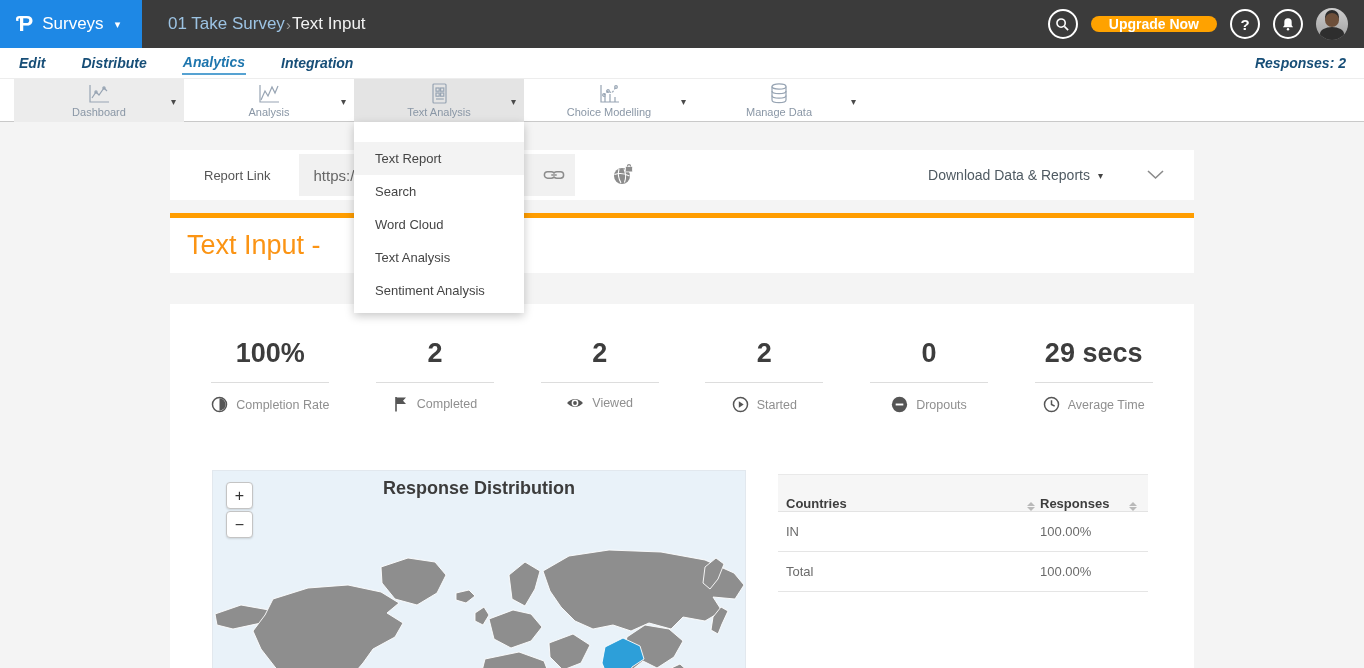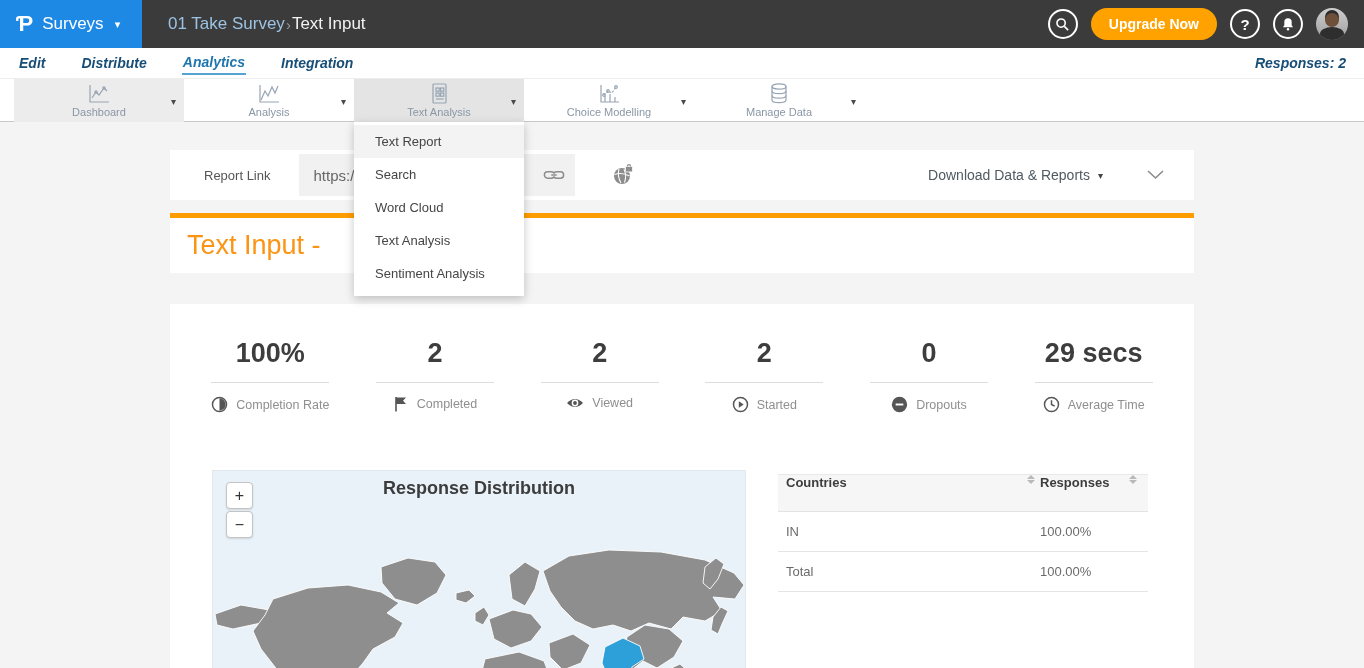--- a/index.html
+++ b/index.html
@@ -11,42 +11,42 @@
   .logo-block { width:142px; background:#1e88e5; color:#fff; display:flex; align-items:center; padding-left:16px; gap:9px; cursor:pointer; }
   .logo-glyph { font-size:22px; font-weight:700; line-height:1; }
   .app-name { font-size:17px; }
   .hdr-caret { font-size:11px; margin-left:2px; }
   .breadcrumb { display:flex; align-items:center; gap:1px; margin-left:26px; font-size:17px; }
   .bc-survey { color:#9cc3e3; cursor:pointer; }
   .bc-sep { color:#9a9a9a; font-size:15px; }
   .bc-page { color:#f2f2f2; }
   .hdr-right { margin-left:auto; display:flex; align-items:center; gap:13px; padding-right:16px; }
   .circle-btn { width:30px; height:30px; border:2px solid #fff; border-radius:50%; display:flex; align-items:center; justify-content:center; color:#fff; font-weight:700; font-size:15px; cursor:pointer; }
-  .upgrade-btn { background:#ffa200; color:#fff; border:none; border-radius:17px; height:32px; padding:0 18px; font-size:14px; font-weight:700; font-family:"Liberation Sans",sans-serif; cursor:pointer; }
+  .upgrade-btn { background:#ffa200; color:#fff; border:none; border-radius:17px; height:16px; padding:0 18px; font-size:14px; font-weight:700; font-family:"Liberation Sans",sans-serif; cursor:pointer; }
   .avatar { width:32px; height:32px; border-radius:50%; background:linear-gradient(180deg,#cfcfcf 0%,#9e9e9e 100%); position:relative; overflow:hidden; cursor:pointer; }
   .avatar::before { content:""; position:absolute; left:9px; top:5px; width:14px; height:14px; border-radius:50%; background:#6d4f3a; box-shadow:0 -3px 0 0 #2b2b2b; }
   .avatar::after { content:""; position:absolute; left:4px; top:19px; width:24px; height:14px; border-radius:50% 50% 0 0; background:#2e2e2e; }
 
   
   .survey-nav { position:absolute; top:48px; left:0; width:1364px; height:30px; background:#fff; display:flex; align-items:center; padding:0 18px;font-style:italic; }
   .nav-item { font-size:14px; font-weight:700; color:#174e77; margin-right:34px; padding:3px 1px; cursor:pointer; }
   .nav-item.active { color:#1e76ae; border-bottom:2px solid #56a2d2; }
   .responses-count { margin-left:auto; font-size:14px; font-weight:700; color:#174e77; }
 
   
   .toolbar { position:absolute; top:78px; left:0; width:1364px; height:44px; background:#fff; border-top:1px solid #ededed; border-bottom:1px solid #c9c9c9; }
   .tab { position:absolute; top:0; height:43px; width:170px; display:flex; flex-direction:column; align-items:center; justify-content:center; gap:1px; cursor:pointer; }
   .tab.shaded { background:#ececec; }
   .tab.open { background:#e4e4e4; }
   .tab-icon { color:#97a4b3; height:22px; display:flex; align-items:flex-end; }
   .tab-label { font-size:11px; color:#8a97a6; }
   .tab-caret { position:absolute; right:8px; top:17px; font-size:10px; color:#4a4a4a; }
 
   
-  .dropdown { position:absolute; left:354px; top:122px; width:170px; background:#fff; box-shadow:0 3px 9px rgba(0,0,0,.22); z-index:20; padding:3px 0 6px 0; }
+  .dropdown { position:absolute; left:354px; top:122px; width:170px; background:#fff; box-shadow:0 3px 9px rgba(0,0,0,.22); z-index:20; padding:20px 0 6px 0; }
   .menu-item { height:33px; line-height:33px; padding-left:21px; font-size:13px; color:#454545; cursor:pointer; }
   .menu-item.hovered { background:#f3f3f3; }
 
   
   .card { position:absolute; left:170px; width:1024px; background:#fff; }
   .report-card { top:150px; height:50px; display:flex; align-items:center;gap:12px; }
   .report-label { margin-left:34px; font-size:13px; color:#555; }
   .report-input { margin-left:17px; width:276px; height:42px; background:#f1f1f1; display:flex; align-items:center; padding:0 10px 0 14px; }
   .report-url { flex:1; border:none; background:transparent; font-size:15px; color:#666; font-family:"Liberation Sans",sans-serif; outline:none; min-width:0; }
   .link-icon { color:#8c8c8c; cursor:pointer; display:flex; }
@@ -73,21 +73,21 @@
 
   
   .map-card { position:absolute; left:42px; top:166px; width:534px; height:214px; background:#e9f2f9; border:1px solid #e2e8ee; overflow:hidden; }
   .map-title { position:absolute; top:7px; left:0; width:100%; text-align:center; font-size:18px; font-weight:700; color:#3c3c3c; z-index:2; }
   .map-zoom { position:absolute; left:13px; top:11px; z-index:2; display:flex; flex-direction:column; gap:2px; }
   .zoom-btn { width:27px; height:27px; background:#fff; border:1px solid #c4c4c4; border-radius:4px; font-size:16px; color:#333; cursor:pointer; box-shadow:0 1px 2px rgba(0,0,0,.12); font-family:"Liberation Sans",sans-serif; line-height:1; }
   .map-svg { position:absolute; left:0; top:0; }
 
   
   .geo-table { position:absolute; left:608px; top:170px; width:370px; font-size:13px; }
-  .geo-head { display:flex; align-items:flex-start; height:38px; background:#f6f6f6; border-top:1px solid #e9e9e9; border-bottom:1px solid #e3e3e3; padding:0 6px 11px 8px; }
+  .geo-head { display:flex; align-items:flex-end; height:38px; background:#f6f6f6; border-top:1px solid #e9e9e9; border-bottom:1px solid #e3e3e3; padding:0 6px 0 8px; }
   .th-countries { flex:1; font-weight:700; color:#3d3d3d; }
   .th-responses { width:84px; font-weight:700; color:#3d3d3d; }
   .sort-icon { width:18px; display:flex; flex-direction:column; align-items:center; gap:1px; cursor:pointer; }
   .sort-icon i { width:0; height:0; border-left:4px solid transparent; border-right:4px solid transparent; }
   .sort-icon .up { border-bottom:4px solid #b9b9b9; }
   .sort-icon .dn { border-top:4px solid #b9b9b9; }
   .geo-row { display:flex; align-items:center; height:40px; border-bottom:1px solid #e5e5e5; padding:0 6px 0 8px; color:#6b6b6b; }
   .geo-row .c { flex:1; }
   .geo-row .r { width:102px; }
 </style>

